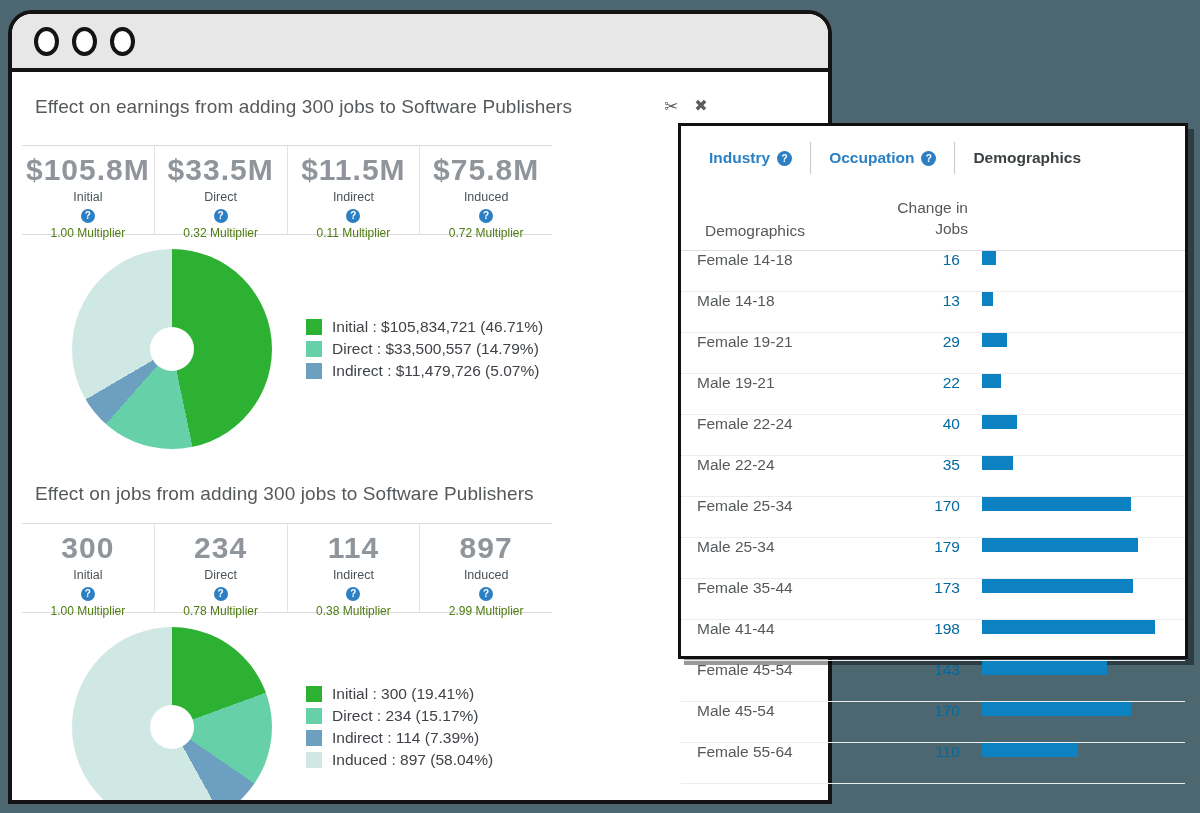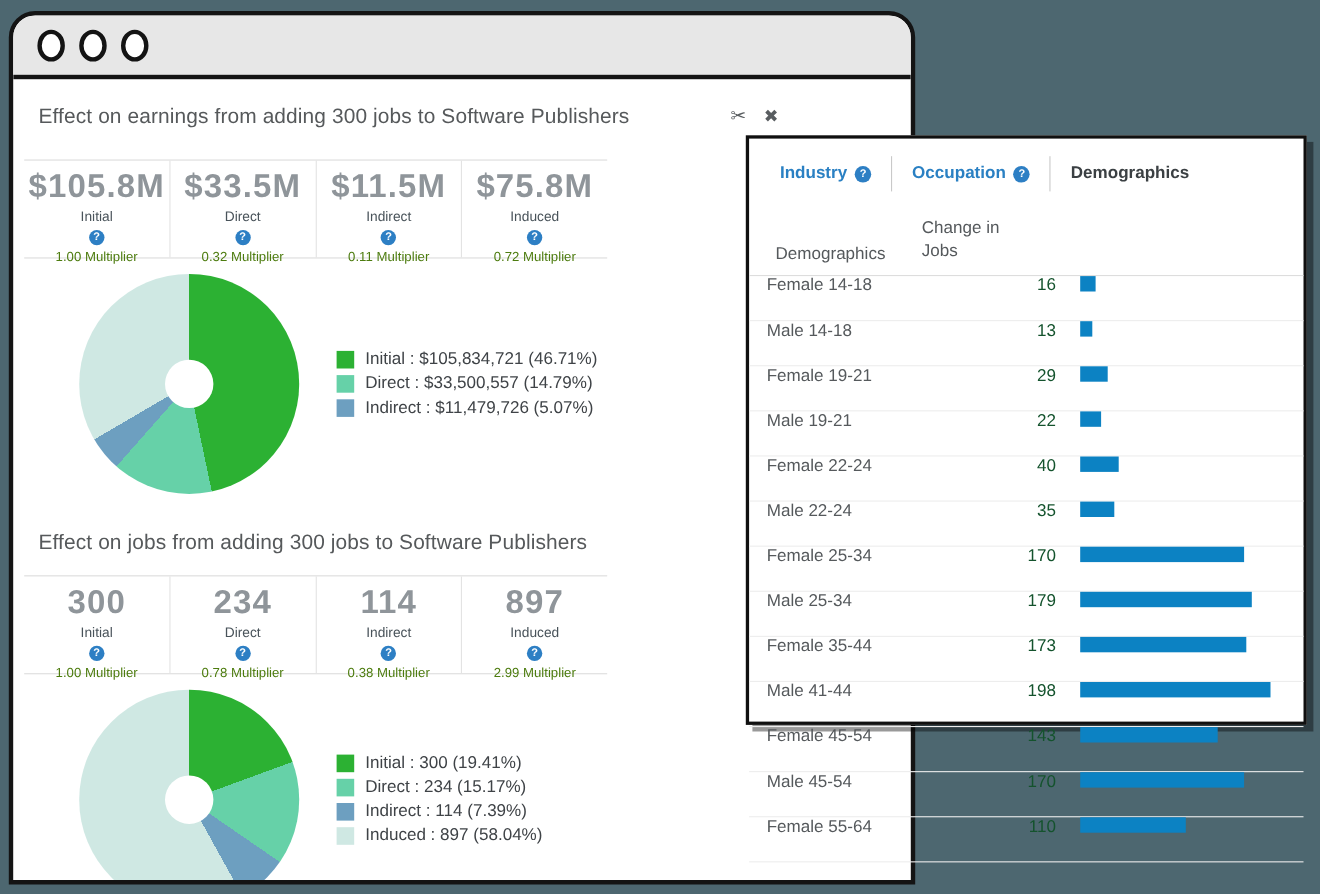--- a/index.html
+++ b/index.html
@@ -92,30 +92,30 @@
   .tab + .tab { border-left:1px solid #c9c9c9; }
   .tab.active { color:#3b4043; cursor:default; }
   .tab .help-icon { width:15px; height:15px; line-height:15px; }
 
   .thead {
     display:flex; align-items:flex-end; margin-top:24px;
     padding:0 22px 10px 24px; border-bottom:1px solid #ddd;
   }
   .th-label { flex:1; font-size:15.5px; color:#55595c; }
   .th-value {
-    width:130px; margin-right:195px; 
+    width:130px; margin-right:195px; text-align:right;
     font-size:15.5px; color:#55595c; line-height:1.35; white-space:pre-line;
   }
 
   .trow {
     display:flex; align-items:flex-start; height:41px;
     padding:0 22px 0 16px; border-bottom:1px solid #ededed;
   }
   .td-label { width:215px; font-size:15.5px; color:#55595c; }
-  .td-value { width:48px; text-align:right; font-size:15.5px; color:#14532d; }
+  .td-value { width:48px; text-align:right; font-size:15.5px; color:#0369a1; }
   .td-bar-area { flex:1; margin-left:22px; }
   .td-bar { height:14px; }
 </style>
 </head>
 <body>
 
 <div class="window">
   <div class="titlebar">
     <div class="tl-circle"></div>
     <div class="tl-circle"></div>

